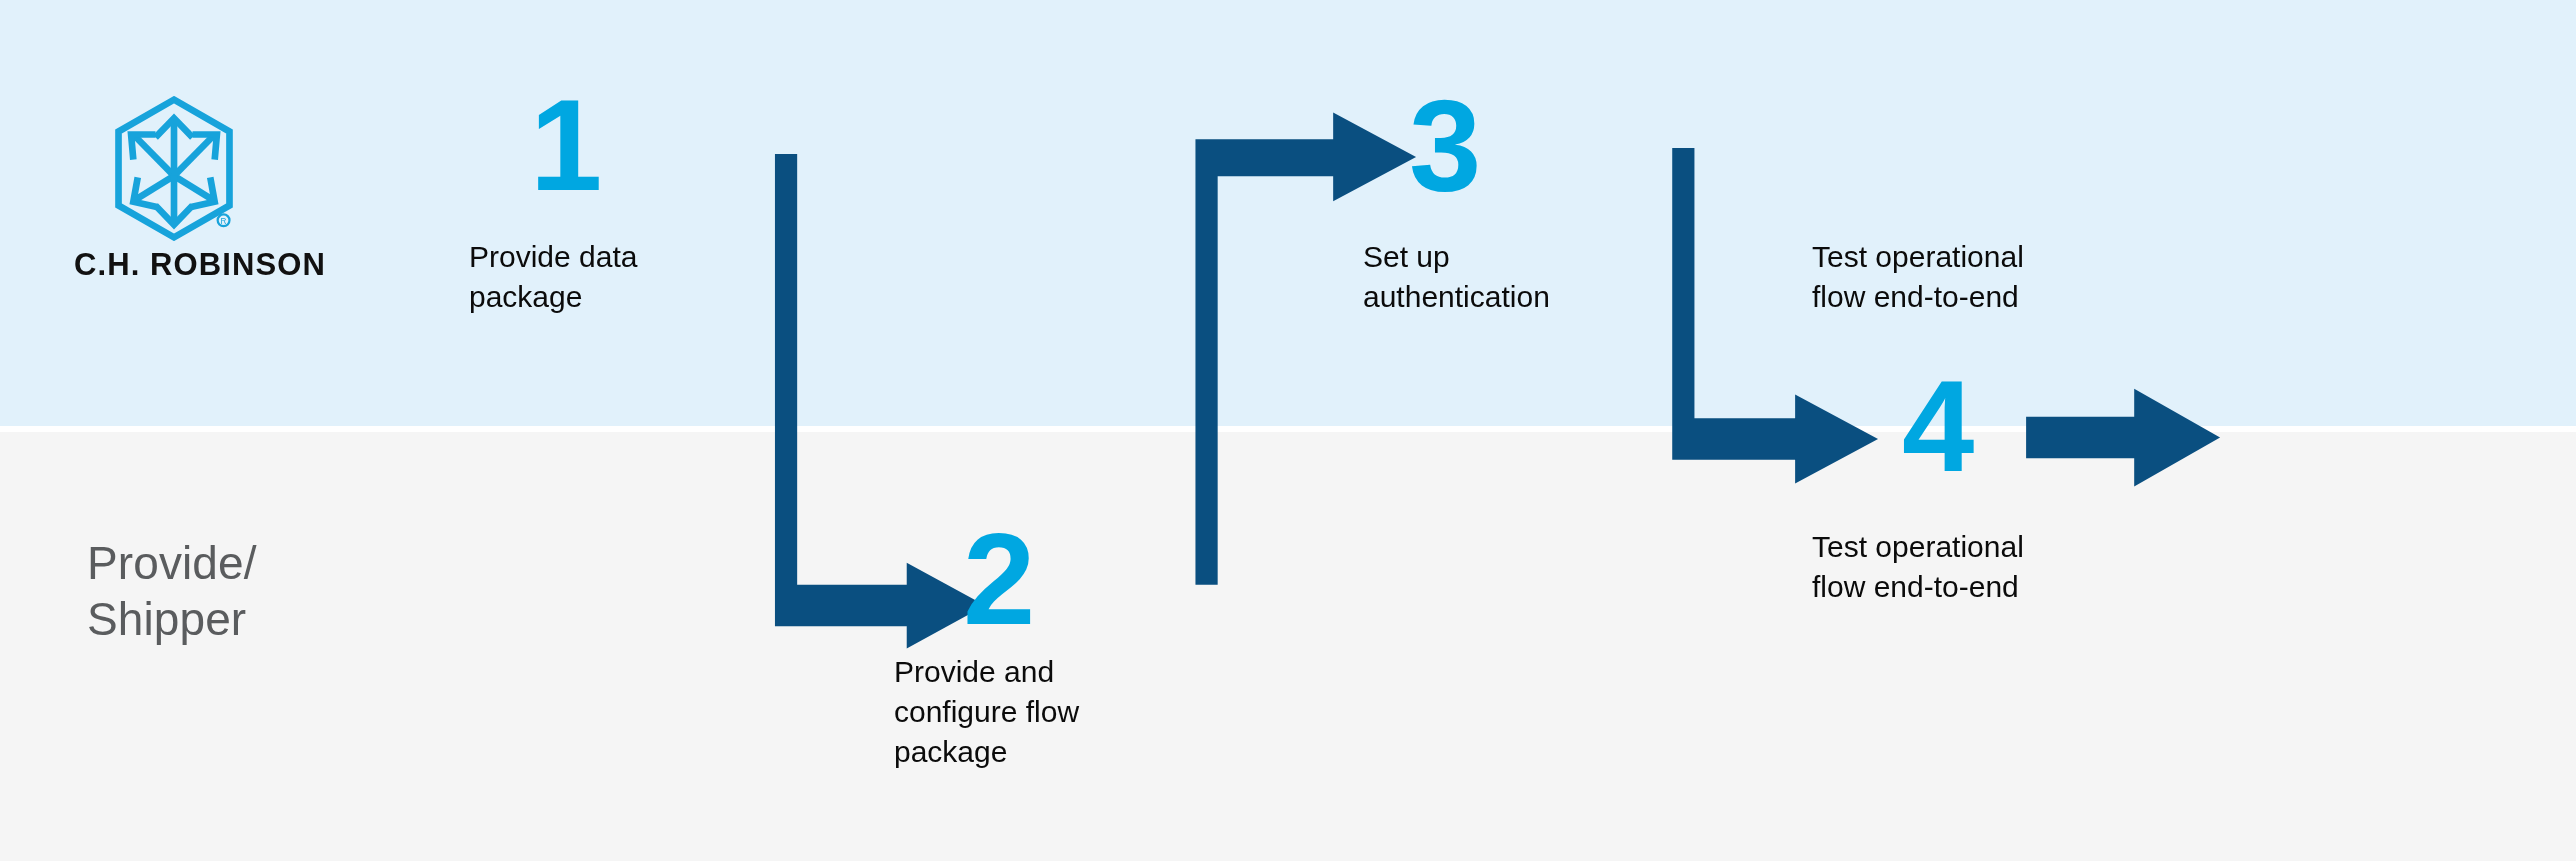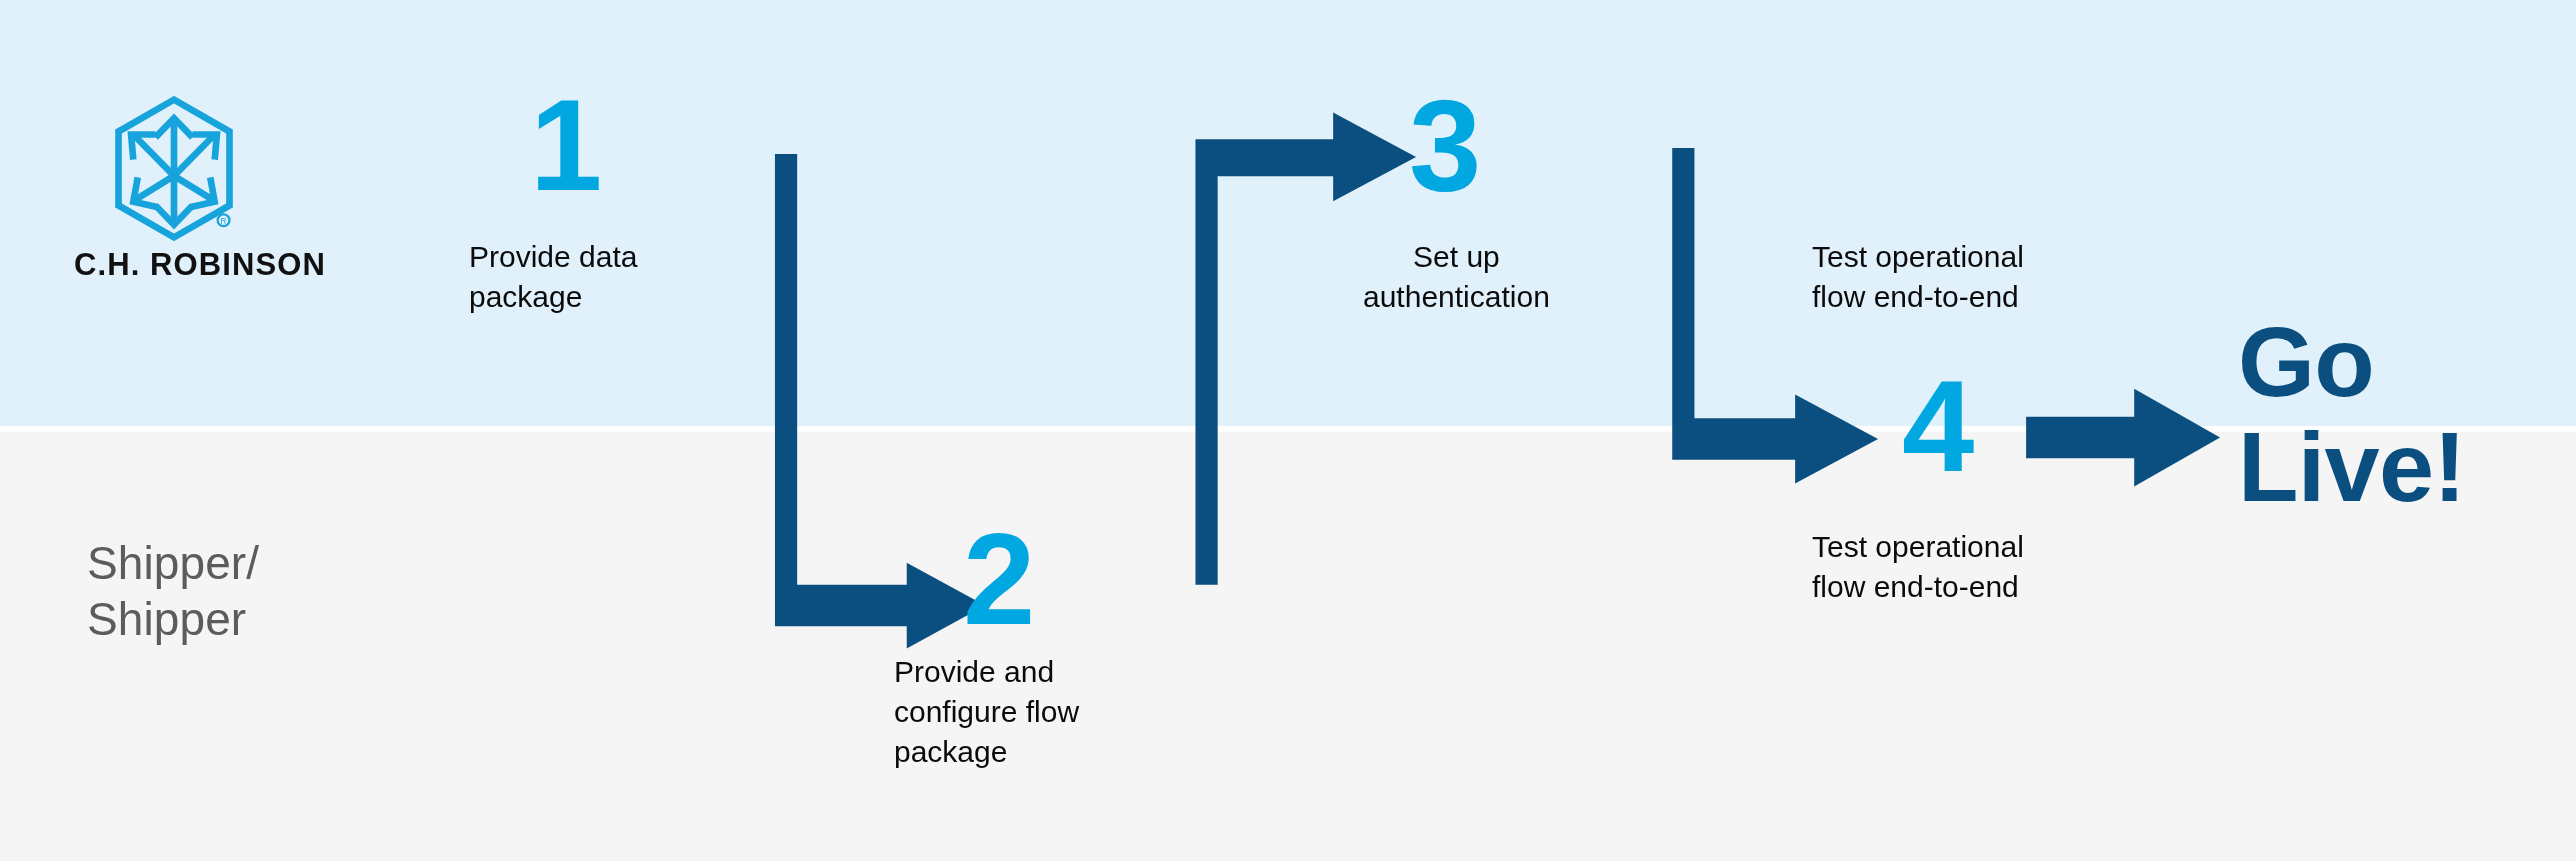--- a/index.html
+++ b/index.html
@@ -181,53 +181,49 @@
       </g>
       <g>
         <circle cx="152" cy="168" r="8" fill="none" stroke="#17a3db" stroke-width="3"></circle>
         <text x="152" y="173" font-size="11" fill="#17a3db" text-anchor="middle" font-family="Liberation Sans, sans-serif">R</text>
       </g>
     </svg>
     <div class="logo-word">C.H. ROBINSON</div>
   </div>
 
   <div class="lane-label">
-    <div>Shipper/</div>
+    <div>Provide/</div>
     <div>Shipper</div>
   </div>
 
   <div class="step-num" style="left:530px; top:80px;">1</div>
   <div class="step-text" style="left:461px; top:237px;">
     <div>Provide data</div>
     <div>package</div>
   </div>
 
   <div class="step-num" style="left:963px; top:514px;">2</div>
   <div class="step-text" style="left:886px; top:652px;">
     <div>Provide and</div>
     <div>configure flow</div>
     <div>package</div>
   </div>
 
   <div class="step-num" style="left:1409px; top:81px;">3</div>
-  <div class="step-text" style="left:1355px; top:237px;text-align:center;">
+  <div class="step-text" style="left:1355px; top:237px;">
     <div>Set up</div>
     <div>authentication</div>
   </div>
 
   <div class="step-text" style="left:1804px; top:237px;">
     <div>Test operational</div>
     <div>flow end-to-end</div>
   </div>
 
   <div class="step-num" style="left:1902px; top:361px;">4</div>
   <div class="step-text" style="left:1804px; top:527px;">
     <div>Test operational</div>
     <div>flow end-to-end</div>
   </div>
 
-  <div class="go-live">
-    <div>Go</div>
-    <div>Live!</div>
-  </div>
 
 </div>
 
 
 </body></html>

